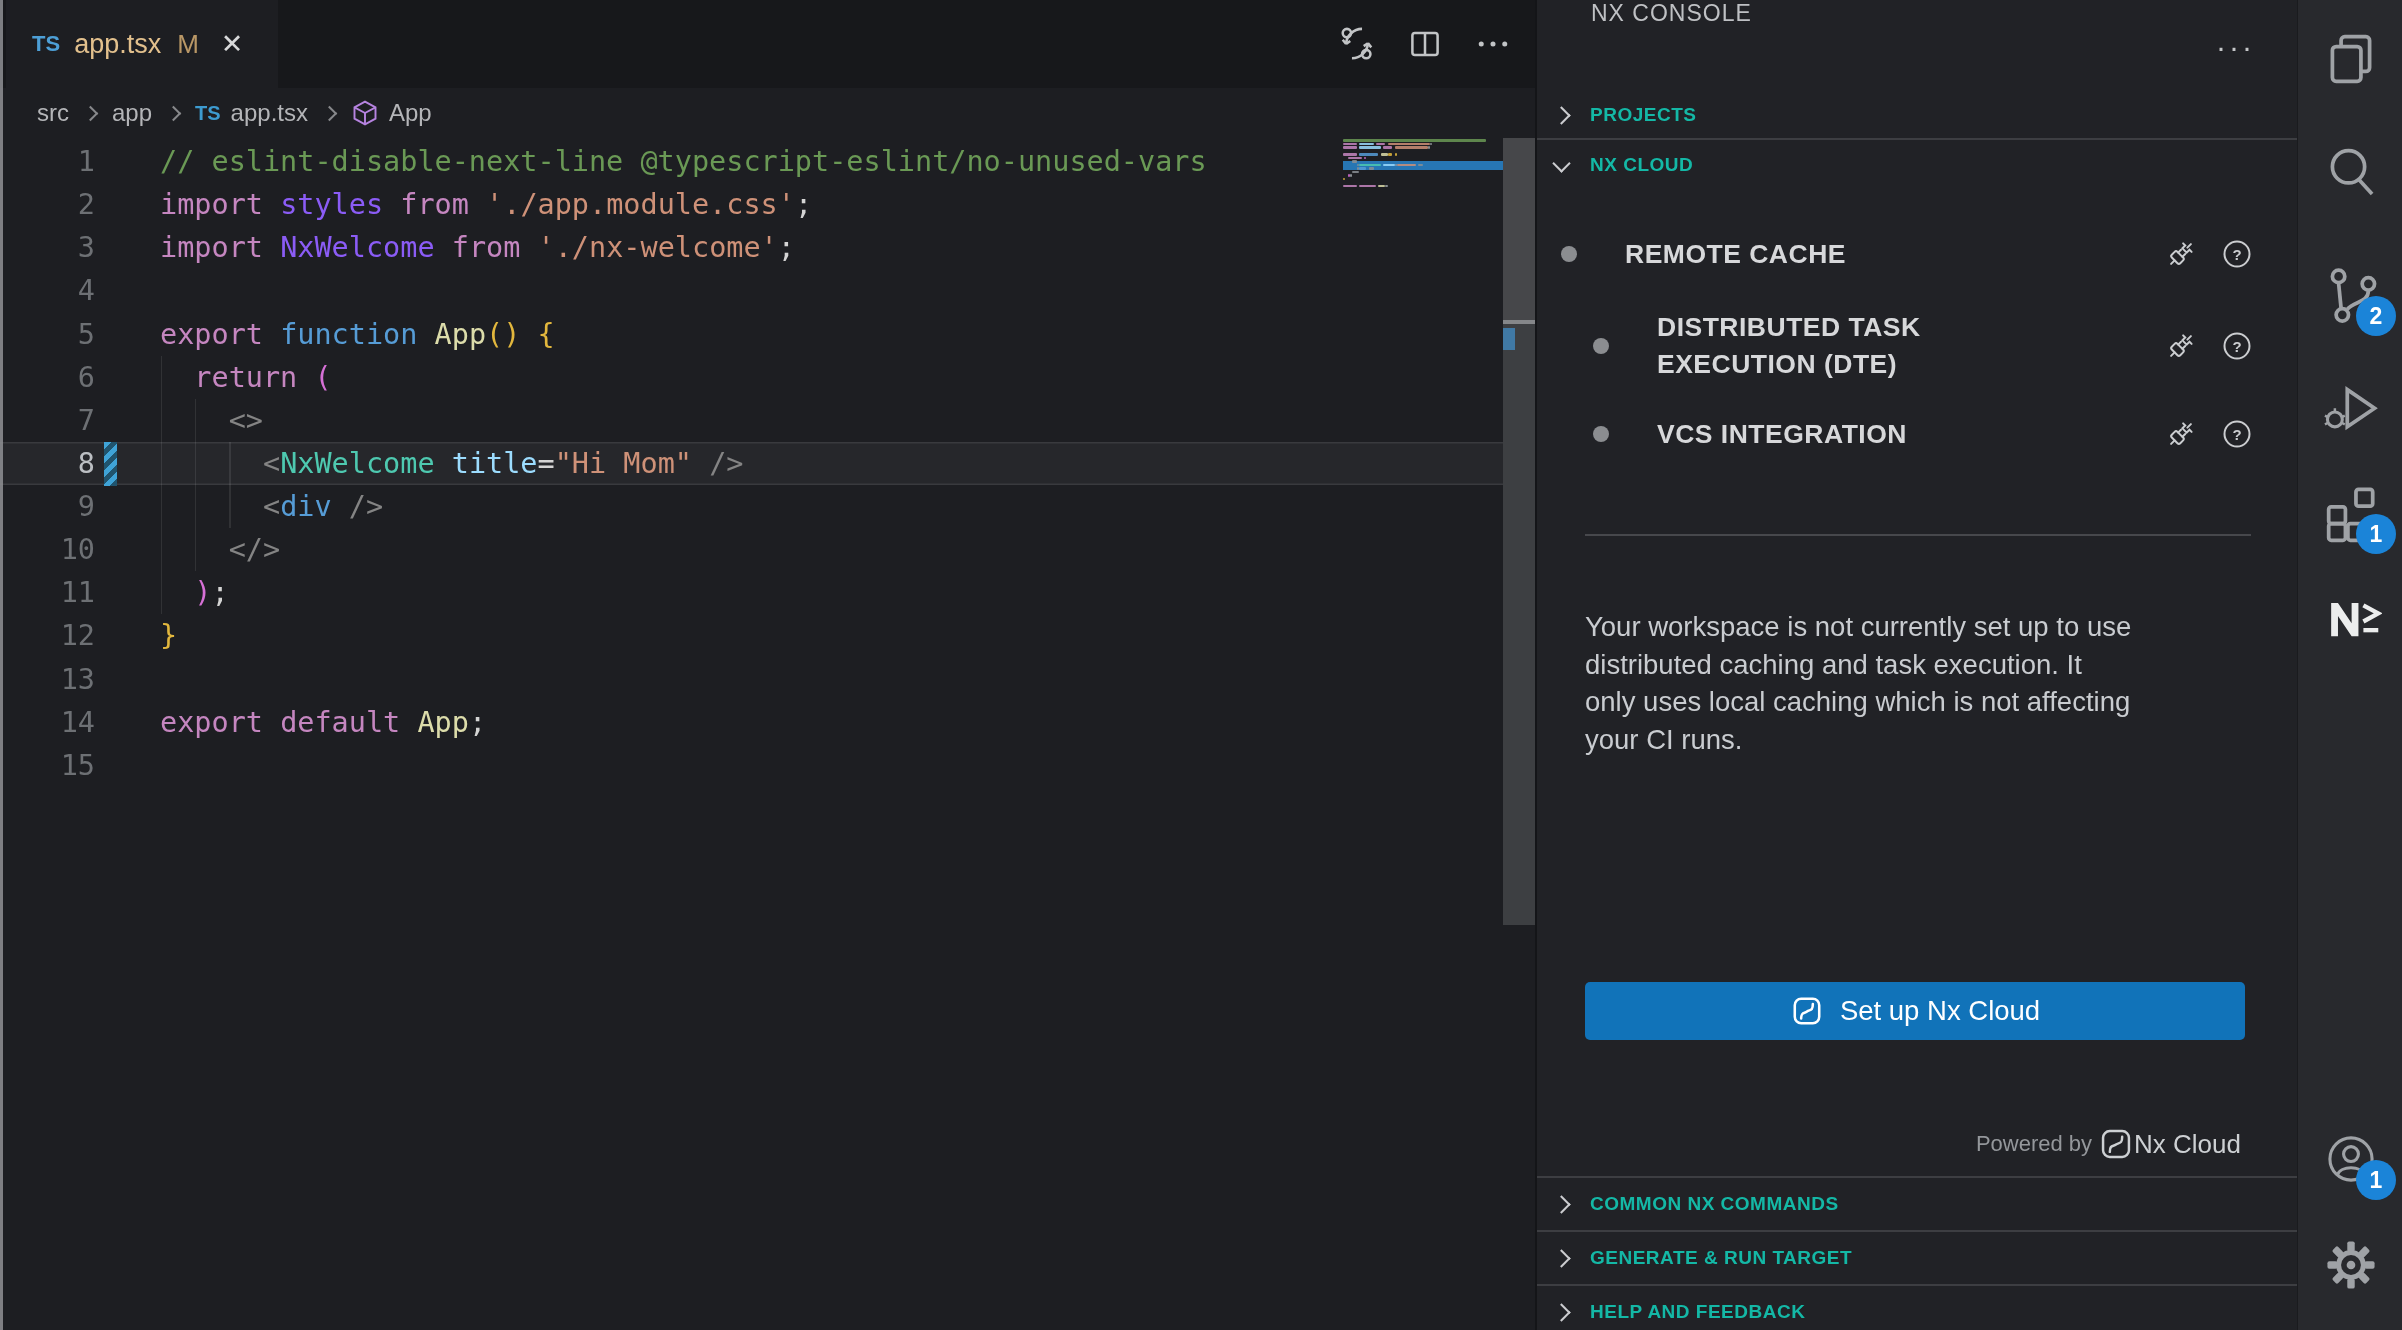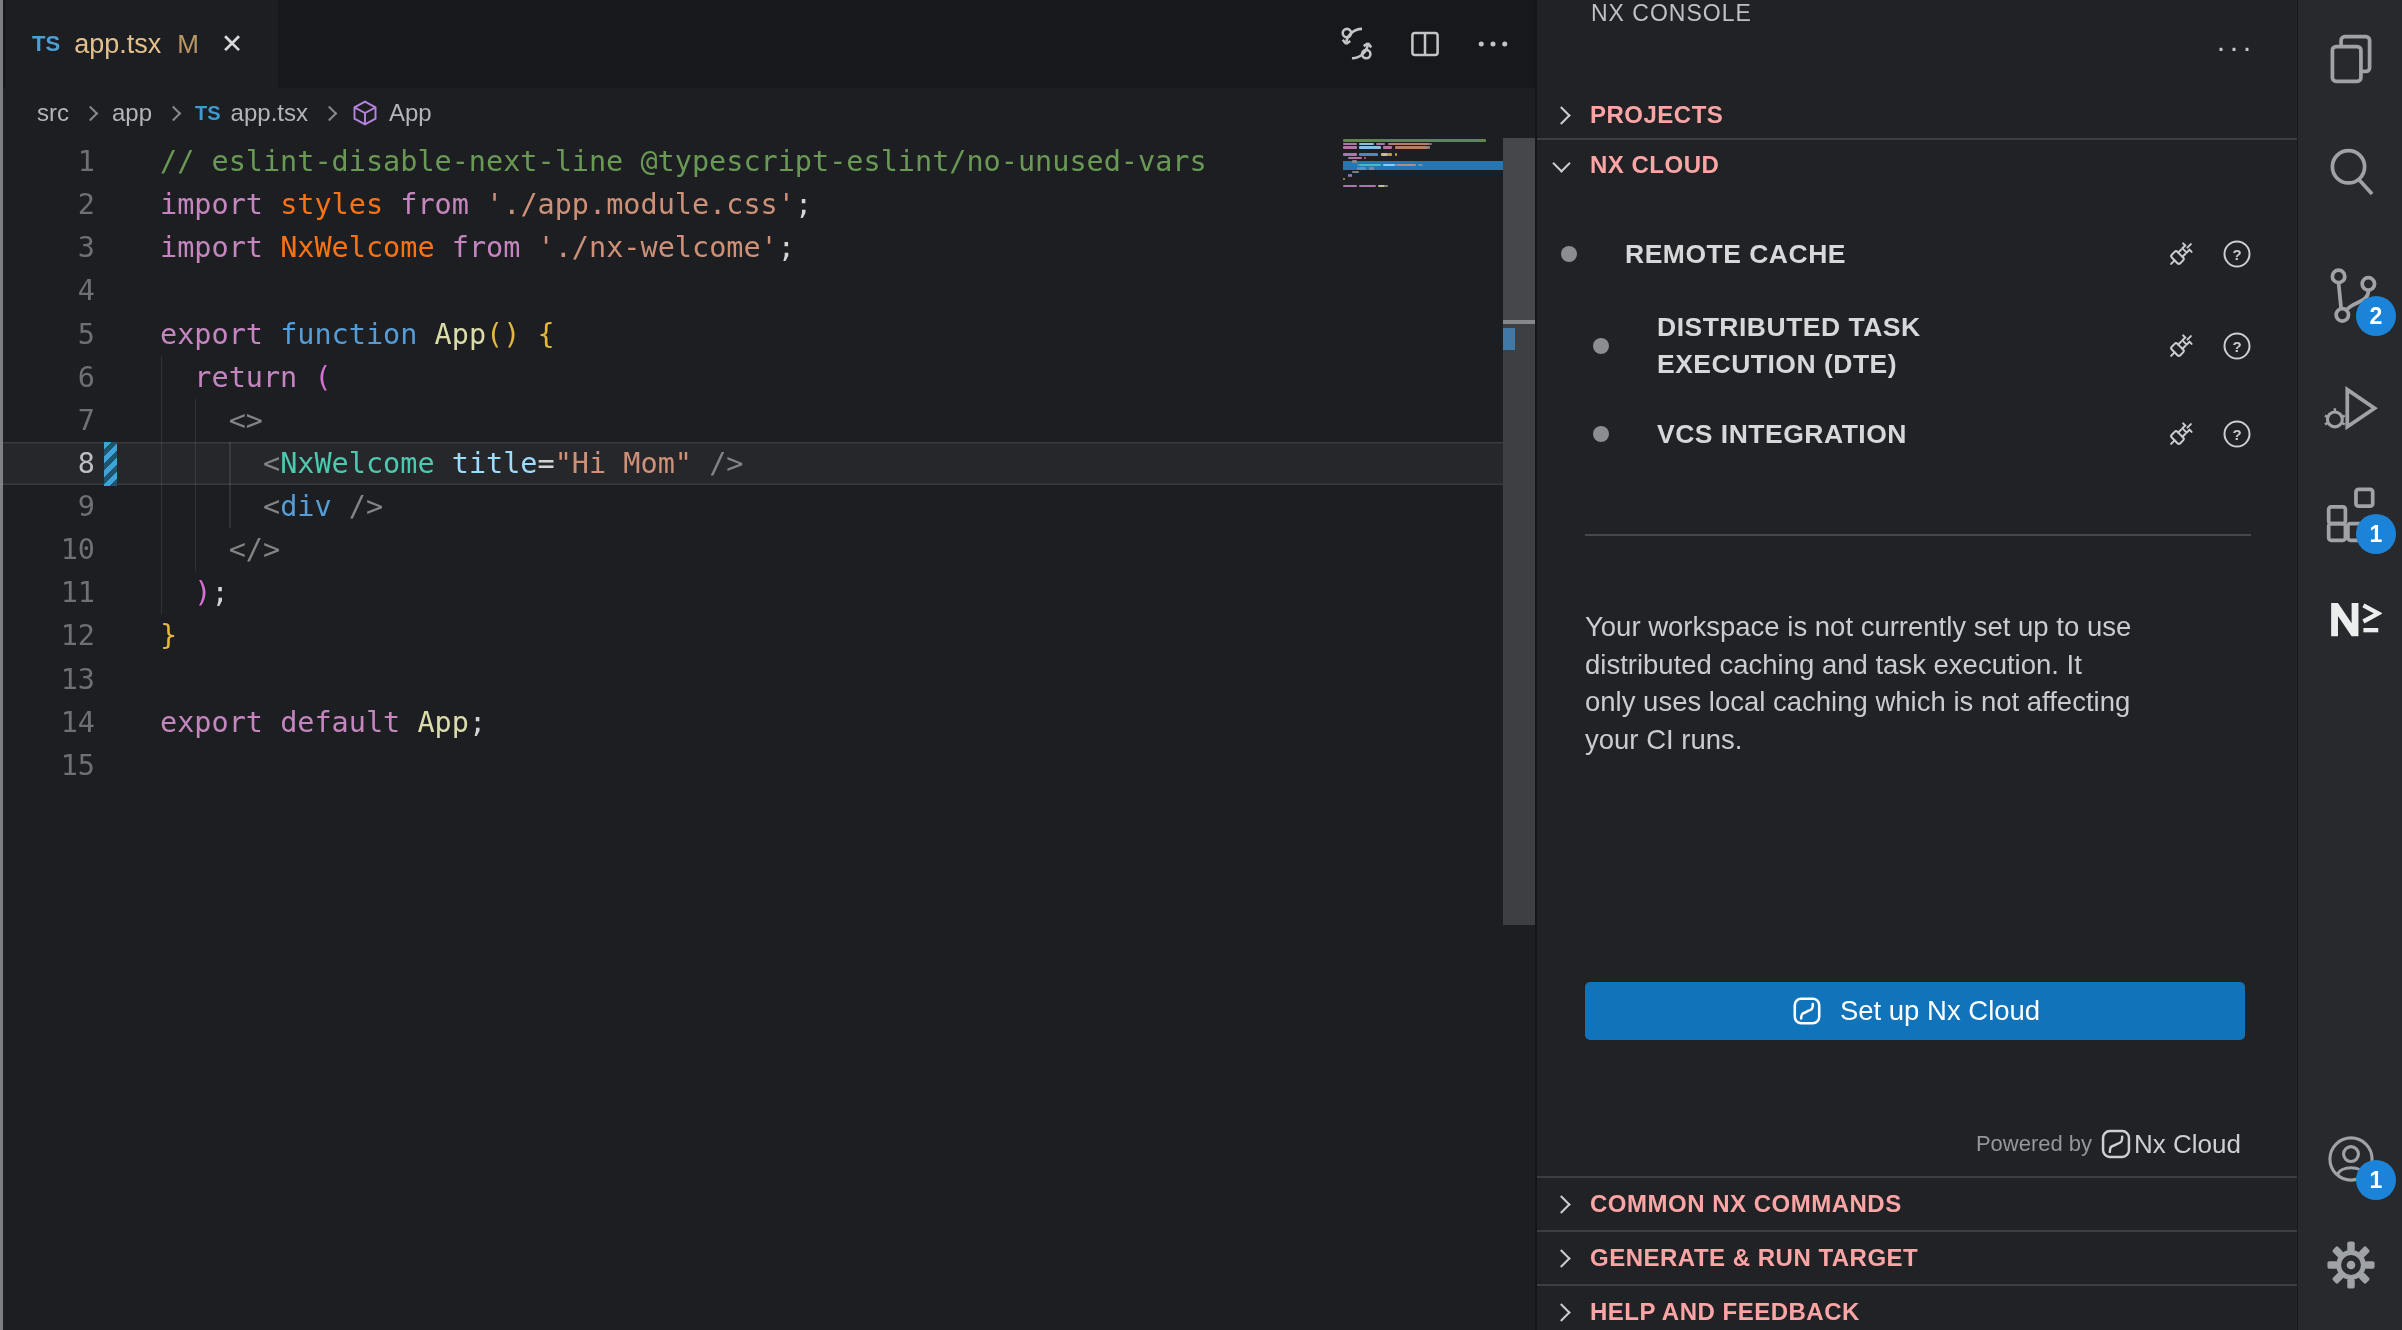--- a/index.html
+++ b/index.html
@@ -29,21 +29,21 @@
 
   #code-area{position:absolute;left:0;top:138px;width:1535px;height:1192px;}
   .cl{position:relative;height:43.13px;line-height:43.13px;white-space:pre;
       font-family:"DejaVu Sans Mono","Liberation Mono",monospace;font-size:28.5px;}
   .cl .num{position:absolute;left:0;top:0;width:95px;text-align:right;color:#6d7074;}
   .cl .code{position:absolute;left:160px;top:0;}
   .cl.current{background:rgba(255,255,255,0.045);
       box-shadow:inset 0 1.5px 0 rgba(255,255,255,0.09), inset 0 -1.5px 0 rgba(255,255,255,0.09);}
   .cl.current .num{color:#bcbfc3;}
   .tk-com{color:#6a9955;} .tk-kw{color:#c586c0;} .tk-kwb{color:#569cd6;}
-  .tk-var{color:#f97316;} .tk-str{color:#ce9178;} .tk-fn{color:#dcdcaa;}
+  .tk-var{color:#8b5cf6;} .tk-str{color:#ce9178;} .tk-fn{color:#dcdcaa;}
   .tk-type{color:#4ec9b0;} .tk-tag{color:#569cd6;} .tk-attr{color:#9cdcfe;}
   .tk-p{color:#d4d4d4;} .tk-ang{color:#848484;} .tk-b1{color:#e2b73d;} .tk-b2{color:#d670d6;}
 
   .indent-guide{position:absolute;width:1.5px;background:rgba(255,255,255,0.09);}
   #gutter-modified{position:absolute;left:104px;width:13px;top:304px;height:44px;
       background:repeating-linear-gradient(135deg,#3fa3d7 0 5px,#20546e 5px 10px);}
 
   #minimap{position:absolute;left:1343px;top:1px;width:160px;height:240px;cursor:pointer;}
   .mm-bar{position:absolute;height:2.6px;border-radius:1px;opacity:.85;}
   #mm-current{position:absolute;left:0;width:160px;height:9px;background:#2776b4;}
@@ -55,21 +55,21 @@
   #sb-marker{left:1503px;top:328px;width:12px;height:22px;background:#4079a5;}
 
   
   #side-panel{position:absolute;left:1535px;top:0;width:762px;height:1330px;background:#212226;
       border-left:2px solid #141518;box-sizing:border-box;}
   #panel-header{position:absolute;left:0;top:0;width:100%;height:88px;display:flex;}
   #panel-title{color:#bfc1c4;font-size:23px;letter-spacing:1px;margin-left:54px;}
   #panel-more{position:absolute;right:42px;top:30px;color:#c5c7c9;font-size:30px;letter-spacing:3px;cursor:pointer;}
 
   .sec-row{position:absolute;left:0;width:100%;display:flex;align-items:center;cursor:pointer;box-sizing:border-box;}
-  .sec-label{color:#fca5a5;font-weight:bold;font-size:24px;letter-spacing:.5px;}
+  .sec-label{color:#14b8a6;font-weight:bold;font-size:19px;letter-spacing:.5px;}
   .chev{width:11px;height:11px;border-right:2.6px solid #cccdd0;border-top:2.6px solid #cccdd0;display:inline-block;}
   .chev-r{transform:rotate(45deg);margin:0 22px 0 18px;}
   .chev-d{transform:rotate(135deg);margin:-4px 22px 0 18px;}
   .panel-divider{position:absolute;left:0;width:100%;height:2px;background:#3d3e42;}
 
   .cloud-item{position:absolute;left:0;width:100%;display:flex;align-items:center;
       padding:0 44px 0 56px;box-sizing:border-box;}
   .bullet{width:16px;height:16px;border-radius:50%;background:#8b8d90;flex:0 0 auto;}
   .ci-label{color:#d7d8da;font-weight:bold;font-size:26.5px;letter-spacing:.5px;line-height:37px;
       margin-left:48px;flex:1 1 auto;max-width:430px;}

